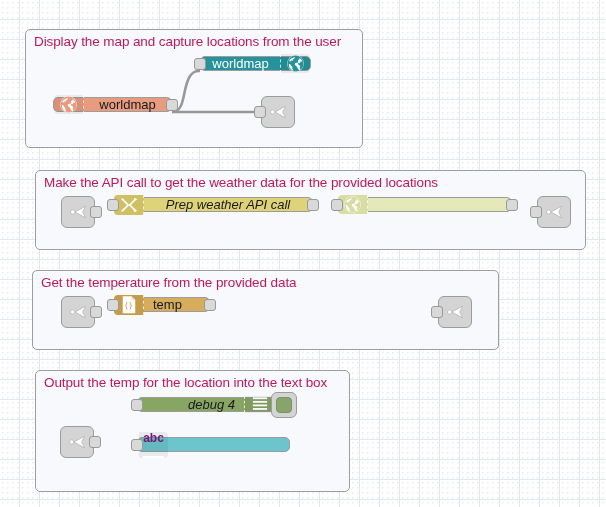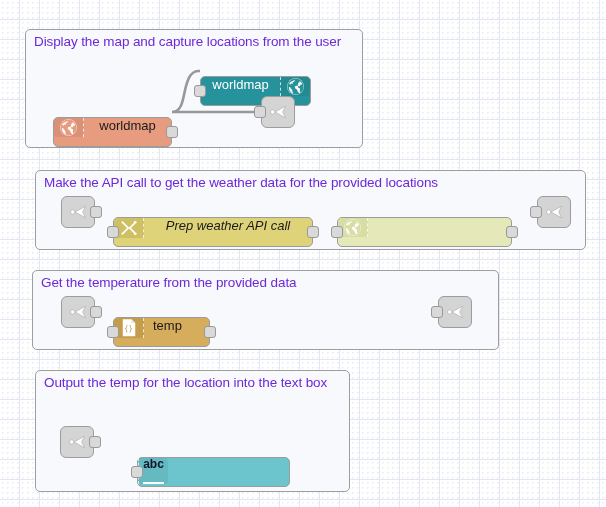--- a/index.html
+++ b/index.html
@@ -25,39 +25,38 @@
   .group {
     position: absolute;
     background: #f8f9fd;
     border: 1px solid #9e9e9e;
     border-radius: 5px;
   }
   .group-title {
     position: absolute;
     left: 8px; top: 4px;
     font-size: 13.5px;
-    color: #6d28d9;
+    color: #be185d;
     white-space: nowrap;
     letter-spacing: -0.1px;
   }
 
   
   .wires { position: absolute; left:0; top:0; overflow: visible; pointer-events: none; }
   .wire { fill: none; stroke: #989898; stroke-width: 2.6px; }
 
   
   .node {
     position: absolute;
-    height: 30px;
+    height: 15px;
     border-radius: 5px;
     border: 1px solid #9c9c9c;
     display: flex;
-    align-items: flex-start;
+    align-items: center;
     box-shadow: 0 0 0 0 rgba(0,0,0,0);
-    margin-top: 20px;
   }
   .node .label {
     flex: 1 1 auto;
     display: flex;
     align-items: center;
     padding: 0 9px;
     font-size: 13px;
     color: #1a1a1a;
     white-space: nowrap;
   }
@@ -115,21 +114,21 @@
     width: 16px; height: 16px;
     border-radius: 4px;
     background: #86a46b;
     border: 1px solid #7a9460;
   }
 
   
   .abc {
     font-size: 12px;
     font-weight: bold;
-    color: #0f172a;
+    color: #701a75;
     border-bottom: 2px solid #ffffff;
     line-height: 13px;
     padding-bottom: 11px;
     letter-spacing: 0px;
   }
 </style>
 </head>
 <body>
 
 <div id="canvas">
@@ -270,20 +269,35 @@
   </div>
 
   <div class="linknode" style="left:60px; top:426px;">
     <svg width="22" height="20" viewBox="0 0 24 24">
       <path fill="#ffffff" stroke="#9c9c9c" stroke-width="0.6" d="M3 12 a2.6 2.6 0 1 1 5.2 0 2.6 2.6 0 0 1-5.2 0z"></path>
       <path fill="#ffffff" stroke="#9c9c9c" stroke-width="0.6" d="M8.5 12 L21 5 L17.5 12 L21 19 Z"></path>
     </svg>
     <div class="port out" style="right:-8px;"></div>
   </div>
 
+  <div class="node" style="left:137px; top:397px; width:138px; background:#87a664;">
+    <div class="port in"></div>
+    <div class="label right italic">debug 4</div>
+    <div class="icon-cell right">
+      <svg width="16" height="17" viewBox="0 0 18 18">
+        <rect x="1" y="1" width="16" height="2" fill="#ffffff"></rect>
+        <rect x="1" y="5" width="16" height="2" fill="#ffffff"></rect>
+        <rect x="1" y="9" width="16" height="2" fill="#ffffff"></rect>
+        <rect x="1" y="13" width="16" height="2" fill="#ffffff"></rect>
+      </svg>
+    </div>
+    <div class="debug-btn">
+      <div class="sq"></div>
+    </div>
+  </div>
 
   <div class="node" style="left:137px; top:437px; width:153px; background:#6cc5cd;">
     <div class="port in"></div>
     <div class="icon-cell right">
       <span class="abc">abc</span>
     </div>
   </div>
 
 </div>
 

